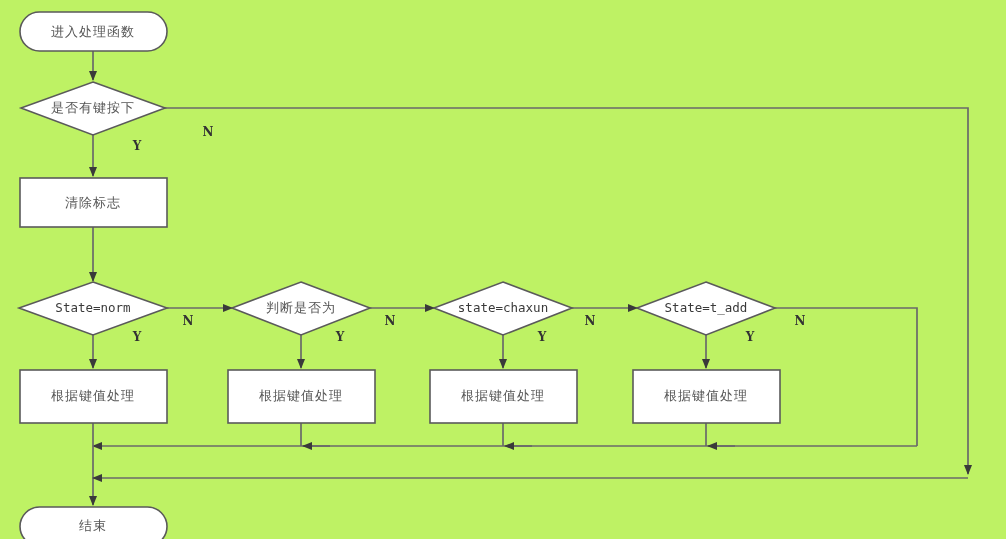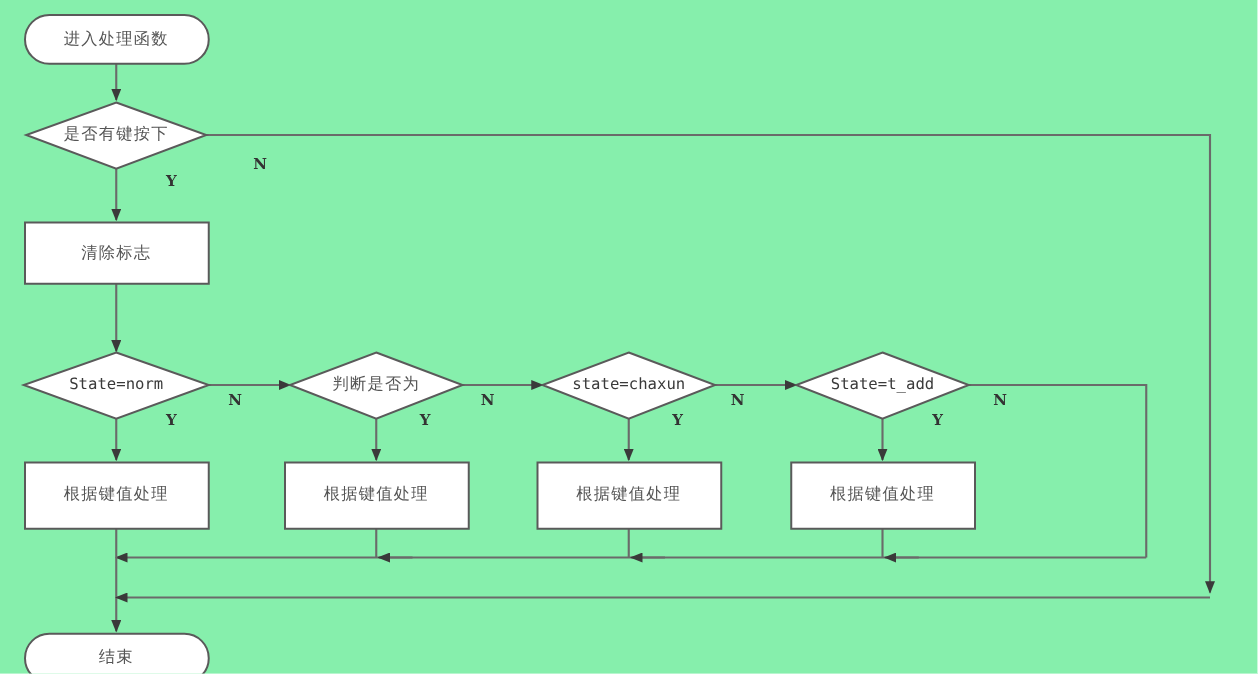--- a/index.html
+++ b/index.html
@@ -7,21 +7,21 @@
     padding: 0;
     background: #ffffff;
   }
   body {
     font-family: "Liberation Sans", sans-serif;
   }
   #canvas {
     position: relative;
     width: 1006px;
     height: 539px;
-    background: #86efac;
+    background: #bef264;
     overflow: hidden;
   }
   svg.flow {
     position: absolute;
     left: 0;
     top: 0;
     width: 1006px;
     height: 539px;
   }
   .shape {

